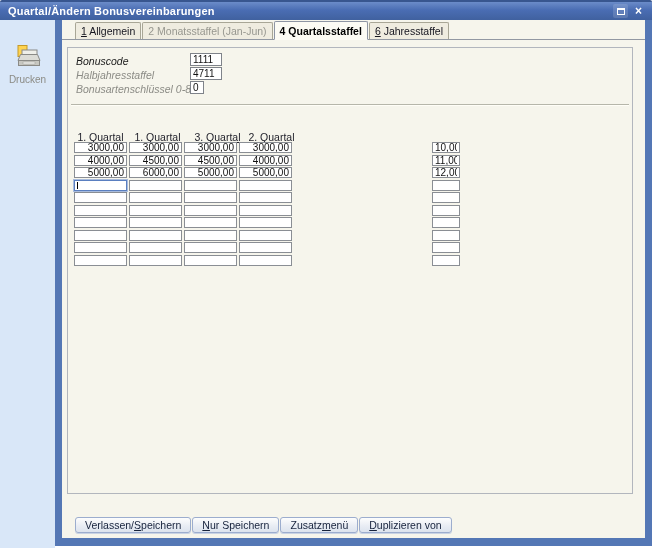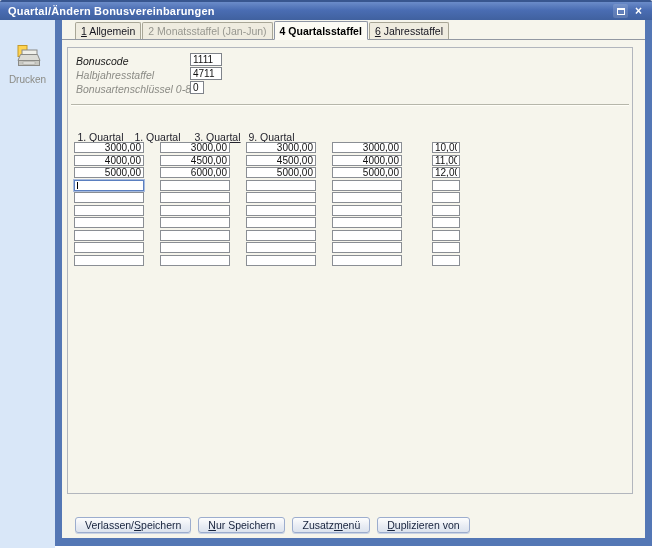--- a/index.html
+++ b/index.html
@@ -82,33 +82,33 @@
     padding:0 4px; font-size:10.5px; color:#23232d;
   }
   .colheads { position:absolute; top:83px; left:0; width:100%; height:12px; font-size:10.5px; color:#23232d; }
   .colheads span { position:absolute; width:53px; text-align:center; }
   .ch0{left:6px;} .ch1{left:63px;} .ch2{left:123px;text-decoration:underline;} .ch3{left:177px;}
 
   
   .grid { position:absolute; left:6px; top:94px; width:386px; }
   .grid-row { display:flex; height:11px; margin-bottom:1.5px; }
   .cell {
-    width:70px; height:11px; margin-right:16px; border:1px solid #8a8e94;
+    width:53px; height:11px; margin-right:2px; border:1px solid #8a8e94;
     background:#fff; font-family:"Liberation Sans",sans-serif; font-size:10px;
     text-align:right; padding:0 2px; color:#111;
   }
   .cell.bonus { margin-left:auto; margin-right:0; width:28px; }
   .cell.focused {
     border:1px solid #5a7fc0; outline:1px solid #a9bcdd; outline-offset:0;
     background-image:linear-gradient(#000,#000);
     background-size:1px 7px; background-position:2px 1px; background-repeat:no-repeat;
   }
 
   
-  .btnrow { position:absolute; left:13px; top:497px; display:flex; gap:7px; }
+  .btnrow { position:absolute; left:13px; top:497px; display:flex; gap:1px; }
   .btn {
     height:16px; padding:0 9px; font-family:"Liberation Sans",sans-serif;
     font-size:10.5px; color:#16223c; line-height:14px; white-space:nowrap;
     background:linear-gradient(#fdfdfd, #e9edf4 55%, #dce3ee);
     border:1px solid #9cadce; border-radius:3px; box-shadow:0 1px 0 #c9d3e4;
     cursor:default;
   }
   .mn { text-decoration:underline; }
 </style>
 </head>
@@ -162,21 +162,21 @@
         <span class="field-label dim" style="top:35px;">Bonusartenschlüssel 0-8</span>
         <input class="field-input w1" style="top: 33px;" value="0">
 
         <div class="divider"></div>
 
 
         <div class="colheads">
           <span class="ch0">1. Quartal</span>
           <span class="ch1">1. Quartal</span>
           <span class="ch2">3. Quartal</span>
-          <span class="ch3">9. Quartal</span>
+          <span class="ch3">2. Quartal</span>
         </div>
 
         <div class="grid">
           <div class="grid-row">
             <input class="cell" value="3000,00" style="">
             <input class="cell" value="3000,00" style="">
             <input class="cell" value="3000,00" style="">
             <input class="cell" value="3000,00" style="">
             <input class="cell bonus" value="10,00" style="">
           </div>

